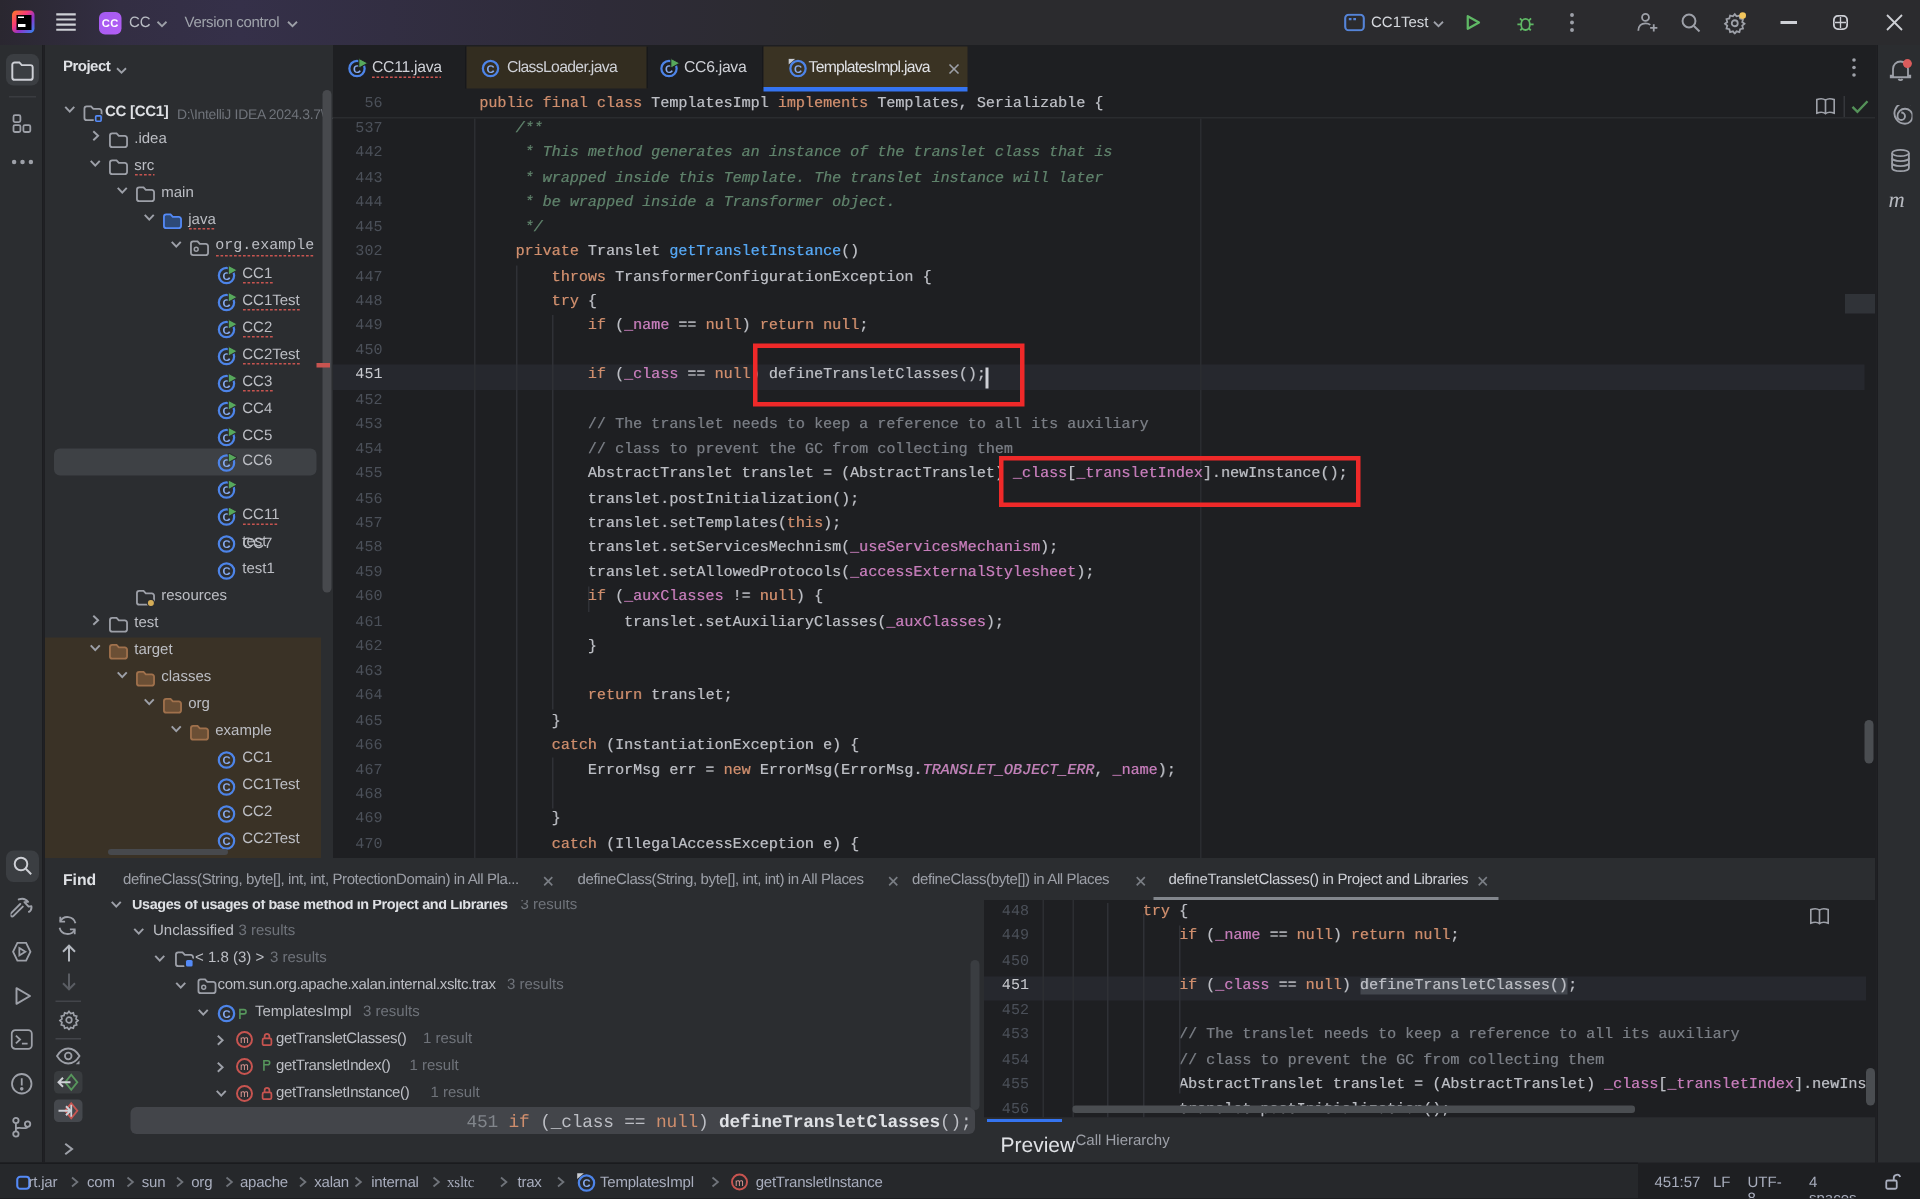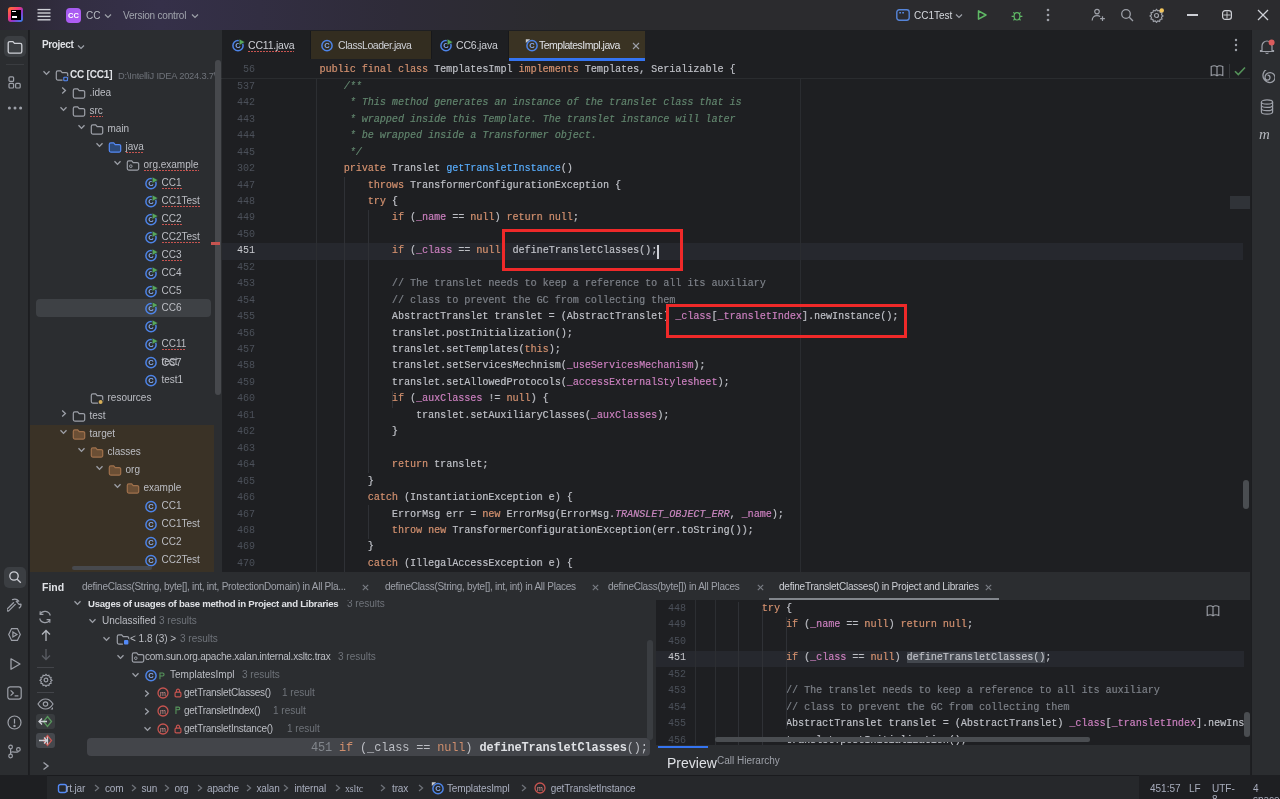--- a/index.html
+++ b/index.html
@@ -276,21 +276,21 @@
           <path d="M1.3 3.4 a1.5 1.5 0 0 1 1.5-1.5 h2.9 l1.5 1.7 h4 a1.5 1.5 0 0 1 1.5 1.5 v4.5 a1.5 1.5 0 0 1-1.5 1.5 h-8.4 a1.5 1.5 0 0 1-1.5-1.5 z" fill="#2d4a78" stroke="#548AF7" stroke-width="1.2"></path>
         </svg>
   <div class="abs" style="left:95.5px;top:110px;height:14px;line-height:14px;white-space:nowrap;"><span class="sq">java</span></div>
   <svg class="abs" style="left:83px;top:129.5px;" width="9" height="6" viewBox="0 0 9 6">
           <path d="M1.5 1.2 L4.5 4.4 L7.5 1.2" stroke="#9DA0A8" stroke-width="1.3" fill="none"></path>
         </svg>
   <svg class="abs" style="left:96px;top:128.5px;" width="14" height="13" viewBox="0 0 14 13">
           <path d="M1.3 3.4 a1.5 1.5 0 0 1 1.5-1.5 h2.9 l1.5 1.7 h4 a1.5 1.5 0 0 1 1.5 1.5 v4.5 a1.5 1.5 0 0 1-1.5 1.5 h-8.4 a1.5 1.5 0 0 1-1.5-1.5 z" fill="none" stroke="#9DA0A8" stroke-width="1.2"></path>
           <circle cx="4.8" cy="7.2" r="1.3" fill="none" stroke="#9DA0A8" stroke-width="1"></circle>
         </svg>
-  <div class="abs" style="left:113.5px;top:128px;height:14px;line-height:14px;white-space:nowrap;"><span class="sq">org.example</span></div>
+  <div class="abs" style="left:113.5px;top:128px;height:14px;line-height:14px;white-space:nowrap;font-family:Liberation Mono, monospace;"><span class="sq">org.example</span></div>
   <svg class="abs" style="left:114px;top:146.5px;" width="14" height="13" viewBox="0 0 14 13">
           <circle cx="7" cy="6.7" r="5.1" fill="none" stroke="#4D84E8" stroke-width="1.5"></circle>
           <text x="7" y="9.4" font-size="7.5" font-family="Liberation Sans" font-weight="bold" fill="#87ABEF" text-anchor="middle">C</text>
           <path d="M8.2 -0.2 L14.2 3.1 L8.2 6.4 Z" fill="#57A85C" stroke="#2b2d30" stroke-width="0.7"></path>
         </svg>
   <div class="abs" style="left:131.5px;top:146px;height:14px;line-height:14px;white-space:nowrap;"><span class="sq">CC1</span></div>
   <svg class="abs" style="left:114px;top:164.5px;" width="14" height="13" viewBox="0 0 14 13">
           <circle cx="7" cy="6.7" r="5.1" fill="none" stroke="#4D84E8" stroke-width="1.5"></circle>
           <text x="7" y="9.4" font-size="7.5" font-family="Liberation Sans" font-weight="bold" fill="#87ABEF" text-anchor="middle">C</text>
           <path d="M8.2 -0.2 L14.2 3.1 L8.2 6.4 Z" fill="#57A85C" stroke="#2b2d30" stroke-width="0.7"></path>
@@ -526,21 +526,20 @@
   <div class="lnum" style="left:0;top:378.70px;color:#4B5059;">463</div>
   <div class="lnum" style="left:0;top:395.15px;color:#4B5059;">464</div>
   <div class="codeline" style="top:395.15px;">            <span class="k">return</span> translet;</div>
   <div class="lnum" style="left:0;top:411.60px;color:#4B5059;">465</div>
   <div class="codeline" style="top:411.60px;">        }</div>
   <div class="lnum" style="left:0;top:428.05px;color:#4B5059;">466</div>
   <div class="codeline" style="top:428.05px;">        <span class="k">catch</span> (InstantiationException e) {</div>
   <div class="lnum" style="left:0;top:444.50px;color:#4B5059;">467</div>
   <div class="codeline" style="top:444.50px;">            ErrorMsg err = <span class="k">new</span> ErrorMsg(ErrorMsg.<span class="cf">TRANSLET_OBJECT_ERR</span>, <span class="f">_name</span>);</div>
   <div class="lnum" style="left:0;top:460.95px;color:#4B5059;">468</div>
-  <div class="codeline" style="top:460.95px;">            <span class="k">throw</span> <span class="k">new</span> TransformerConfigurationException(err.toString());</div>
   <div class="lnum" style="left:0;top:477.40px;color:#4B5059;">469</div>
   <div class="codeline" style="top:477.40px;">        }</div>
   <div class="lnum" style="left:0;top:493.85px;color:#4B5059;">470</div>
   <div class="codeline" style="top:493.85px;">        <span class="k">catch</span> (IllegalAccessException e) {</div>
   <div class="abs" style="left:0;top:0;width:1028px;height:17px;background:#1e1f22;border-bottom:1px solid #2a2c2f;"></div>
   <div class="lnum" style="left:0;top:0.3px;color:#4B5059;">56</div>
   <div class="codeline" style="top:0.3px;"><span class="k">public final class</span> TemplatesImpl <span class="k">implements</span> Templates, Serializable {</div>
   <svg class="abs" style="left:988px;top:3px;" width="14" height="12" viewBox="0 0 14 12">
         <path d="M7 1.8 C5.8 0.8 3.4 0.6 1.2 1.4 V10.4 C3.4 9.6 5.8 9.8 7 10.8 C8.2 9.8 10.6 9.6 12.8 10.4 V1.4 C10.6 0.6 8.2 0.8 7 1.8 Z M7 1.8 V10.8" fill="none" stroke="#9DA0A8" stroke-width="1.1"></path>
       </svg>
@@ -749,21 +748,21 @@
       </svg>
   <div class="abs" style="left:685px;top:165px;width:375px;height:5px;border-radius:2px;background:#4a4d51;"></div>
   <div class="abs" style="left:1214px;top:140px;width:6px;height:25px;border-radius:3px;background:#4a4d51;"></div>
   <div class="abs" style="left:617px;top:68px;width:6px;height:100px;border-radius:3px;background:#3a3d41;"></div>
   <div class="abs" style="left:626px;top:173px;width:594px;height:30px;background:#2b2d30;"></div>
   <div class="abs" style="left:628px;top:174px;width:50px;height:2px;background:#3574F0;"></div>
   <div class="abs" style="left:637px;top:183px;color:#DFE1E5;font-size:14px;">Preview</div>
   <div class="abs" style="left:687px;top:183px;color:#9DA0A8;font-size:10px;">Call Hierarchy</div>
 </div>
 
-<div class="abs" id="statusbar" style="left:0;top:775px;width:1092px;height:24px;background:#26282b;border-top:1px solid #1a1b1e;margin-left:47px;">
+<div class="abs" id="statusbar" style="left:0;top:775px;width:1092px;height:24px;background:#26282b;border-top:1px solid #1a1b1e;">
   <svg class="abs" style="left:10px;top:7px;" width="11" height="11" viewBox="0 0 11 11">
         <rect x="1.5" y="1.5" width="8" height="8" rx="2" fill="none" stroke="#548AF7" stroke-width="1.4"></rect>
       </svg>
   <div class="abs" style="left:19px;top:6.5px;color:#A8ADBD;font-size:10px;letter-spacing:-0.15px;white-space:nowrap;">rt.jar</div>
   <svg class="abs" style="left:47.2px;top:8px;" width="6" height="8" viewBox="0 0 6 8">
         <path d="M1 1 L4.6 4 L1 7" stroke="#6F737A" stroke-width="1.2" fill="none"></path>
       </svg>
   <div class="abs" style="left:58px;top:6.5px;color:#A8ADBD;font-size:10px;letter-spacing:-0.15px;white-space:nowrap;">com</div>
   <svg class="abs" style="left:83.8px;top:8px;" width="6" height="8" viewBox="0 0 6 8">
         <path d="M1 1 L4.6 4 L1 7" stroke="#6F737A" stroke-width="1.2" fill="none"></path>

